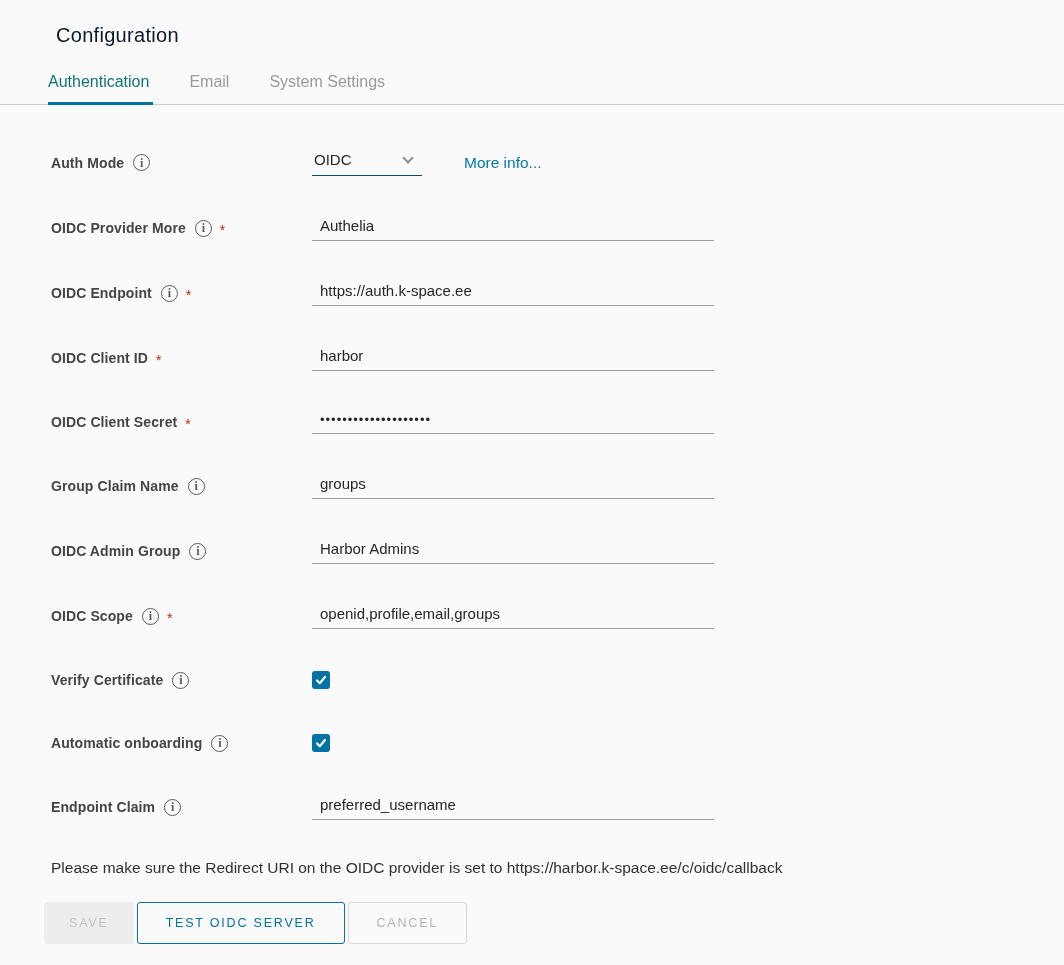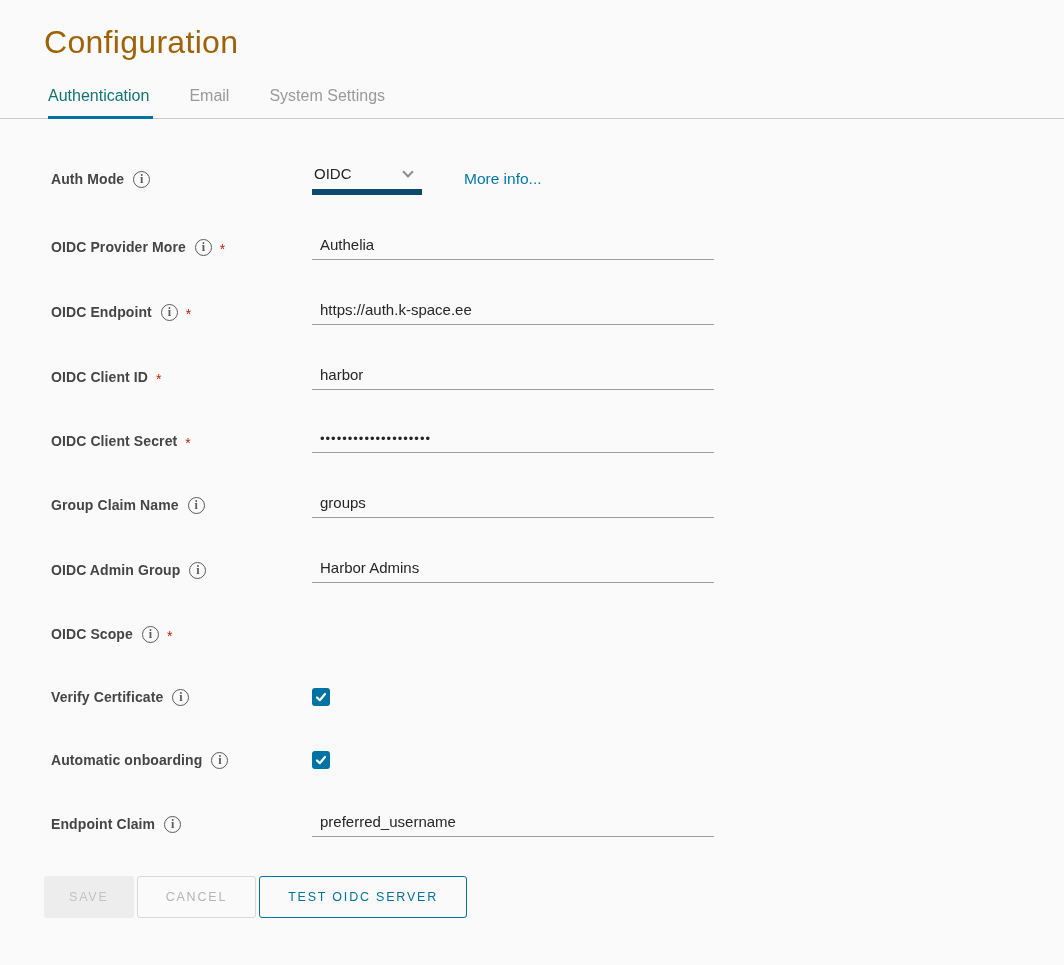--- a/index.html
+++ b/index.html
@@ -9,25 +9,25 @@
     background:#fafafa;
     font-family:"Liberation Sans", sans-serif;
     color:#313131;
     position:relative;
     overflow:hidden;
   }
   .page { padding:0 0 0 44px; }
 
   
   h1.page-title {
-    margin:24px 0 0 0;
-    font-size:32px;
+    margin:24px 0 0 12px;
+    font-size:20px;
     font-weight:300;
     letter-spacing:.3px;
-    color:#a16207;
+    color:#0f172a;
   }
 
   
   .tabs {
     display:flex;
     margin:26px 0 0 0;
     padding-left:4px;
     border-bottom:1px solid #cccccc;
     margin-right:0;
     position:relative;
@@ -111,21 +111,21 @@
     outline:none;
   }
   .secret-input { letter-spacing:1px; font-size:13px; }
 
   
   .select-box {
     display:inline-flex;
     width:110px;
     align-items:center;
     justify-content:space-between;
-    border-bottom:6px solid #0c4a6e;
+    border-bottom:1px solid #0c4a6e;
     padding:2px 10px 7px 2px;
     cursor:pointer;
   }
   .select-value { font-size:15px; color:#262626; }
   .chevron-down {
     width:8px; height:8px;
     border-right:2px solid #8f8f8f;
     border-bottom:2px solid #8f8f8f;
     transform:rotate(45deg);
     margin-top:-4px;
@@ -281,20 +281,23 @@
         <input class="text-input" type="text" value="Harbor Admins" style="">
       </div>
     </div>
 
     <div class="row">
       <div class="label-col">
         <span class="field-label">OIDC Scope</span>
         <span class="info-icon">i</span>
         <span class="required-star">*</span>
       </div>
+      <div class="ctrl-col">
+        <input class="text-input" type="text" value="openid,profile,email,groups" style="">
+      </div>
     </div>
 
     <div class="row">
       <div class="label-col">
         <span class="field-label">Verify Certificate</span>
         <span class="info-icon">i</span>
       </div>
       <div class="ctrl-col">
         <span class="checkbox">
           <svg width="12" height="12" viewBox="0 0 12 12">
@@ -321,21 +324,22 @@
     <div class="row">
       <div class="label-col">
         <span class="field-label">Endpoint Claim</span>
         <span class="info-icon">i</span>
       </div>
       <div class="ctrl-col">
         <input class="text-input" type="text" value="preferred_username" style="">
       </div>
     </div>
 
+    <div class="note">Please make sure the Redirect URI on the OIDC provider is set to https://harbor.k-space.ee/c/oidc/callback</div>
 
     <div class="btn-row">
       <button class="btn btn-save">SAVE</button>
+      <button class="btn btn-test">TEST OIDC SERVER</button>
       <button class="btn btn-cancel">CANCEL</button>
-      <button class="btn btn-test">TEST OIDC SERVER</button>
     </div>
 
   </div>
 </div>
 
 </body></html>

